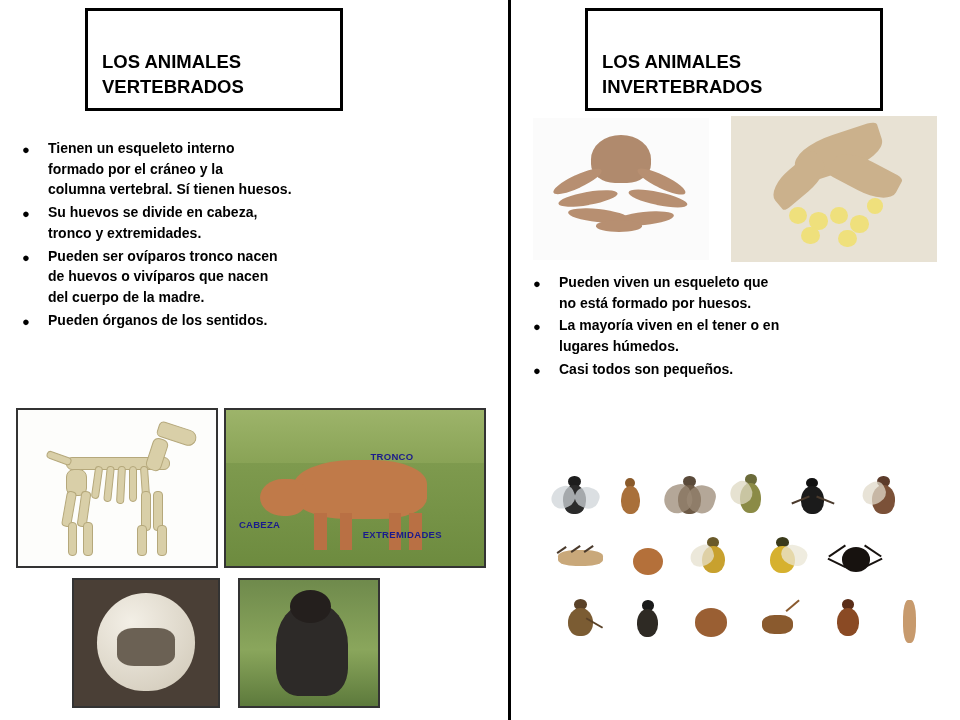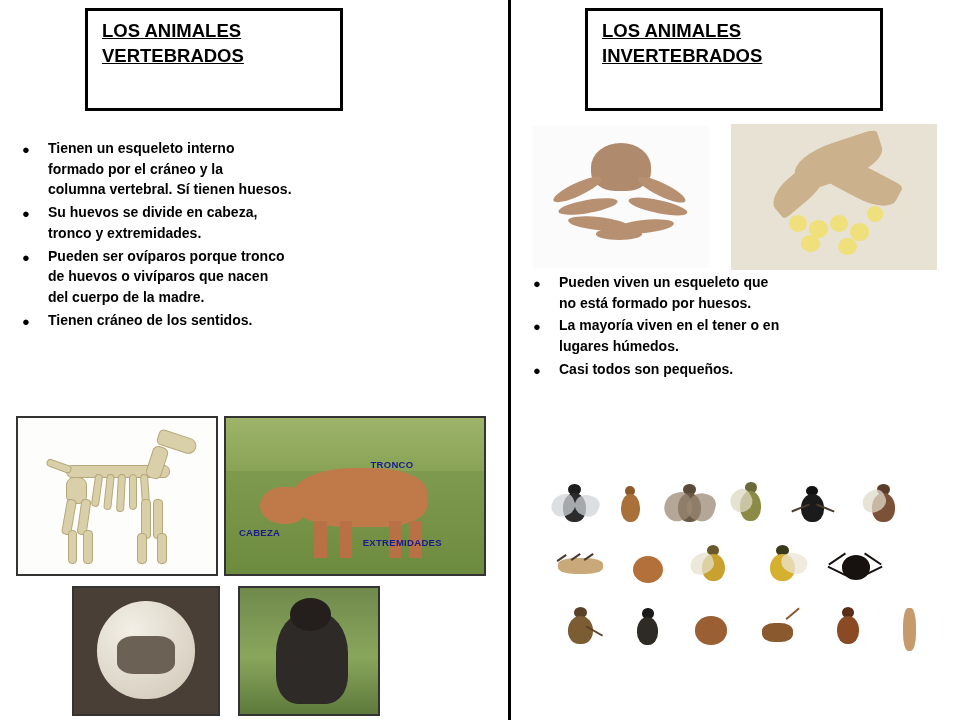--- a/index.html
+++ b/index.html
@@ -37,23 +37,22 @@
   .col-left  { left: 0;    width: 508px; }
   .col-right { left: 511px; width: 449px; }
 
   
   .title-box {
     position: absolute;
     border: 3px solid #000000;
     background: #ffffff;
     box-sizing: border-box;
     display: flex;
-    align-items: flex-start;
+    align-items: flex-end;
     padding: 8px 14px;
-    text-decoration: underline;
   }
   .title-box .title-text {
     font-size: 18.5px;
     font-weight: bold;
     line-height: 1.35;
     color: #000000;
     white-space: pre-line;
   }
   #title-left  { left: 85px; top: 8px;  width: 258px; height: 103px; }
   #title-right { left: 74px; top: 8px;  width: 298px; height: 103px; }
@@ -85,21 +84,20 @@
   }
   #bullets-left  { left: 18px; top: 138px; width: 470px; }
   #bullets-right { left: 18px; top: 272px; width: 430px; }
 
   
   .img-frame {
     position: absolute;
     box-sizing: border-box;
     overflow: hidden;
     background: #ec4899;
-    margin-top: 8px;
   }
   .bordered { border: 2px solid #333333; }
 
   
   #img-skeleton { left: 16px; top: 408px; width: 202px; height: 160px; }
   .skel-bg { position:absolute; inset:0; background:#fdfdfb; }
   .bone { position: absolute; background: #d9cfa8; border: 1px solid #b5a87b; }
 
   
   #img-cow { left: 224px; top: 408px; width: 262px; height: 160px; }
@@ -188,24 +186,24 @@
       <div class="title-text">LOS ANIMALES
 VERTEBRADOS</div>
     </div>
 
     <ul class="bullets" id="bullets-left">
       <li>Tienen un esqueleto interno
  formado por el cráneo y la
  columna vertebral. Sí tienen huesos.</li>
       <li>Su huevos se divide en cabeza,
  tronco y extremidades.</li>
-      <li>Pueden ser ovíparos porque tronco
+      <li>Pueden ser ovíparos tronco nacen
 de huevos o vivíparos que nacen
 del cuerpo de la madre.</li>
-      <li>Tienen cráneo de los sentidos.</li>
+      <li>Pueden órganos de los sentidos.</li>
     </ul>
 
     <div class="img-frame bordered" id="img-skeleton">
       <div class="skel-bg"></div>
 
       <div class="bone" style="left:24%; top:30%; width:52%; height:7%; border-radius:6px;"></div>
 
       <div class="bone" style="left:66%; top:18%; width:7%; height:20%; border-radius:6px; transform:rotate(18deg);"></div>
 
       <div class="bone" style="left:70%; top:10%; width:19%; height:9%; border-radius:6px 10px 10px 6px; transform:rotate(18deg);"></div>

